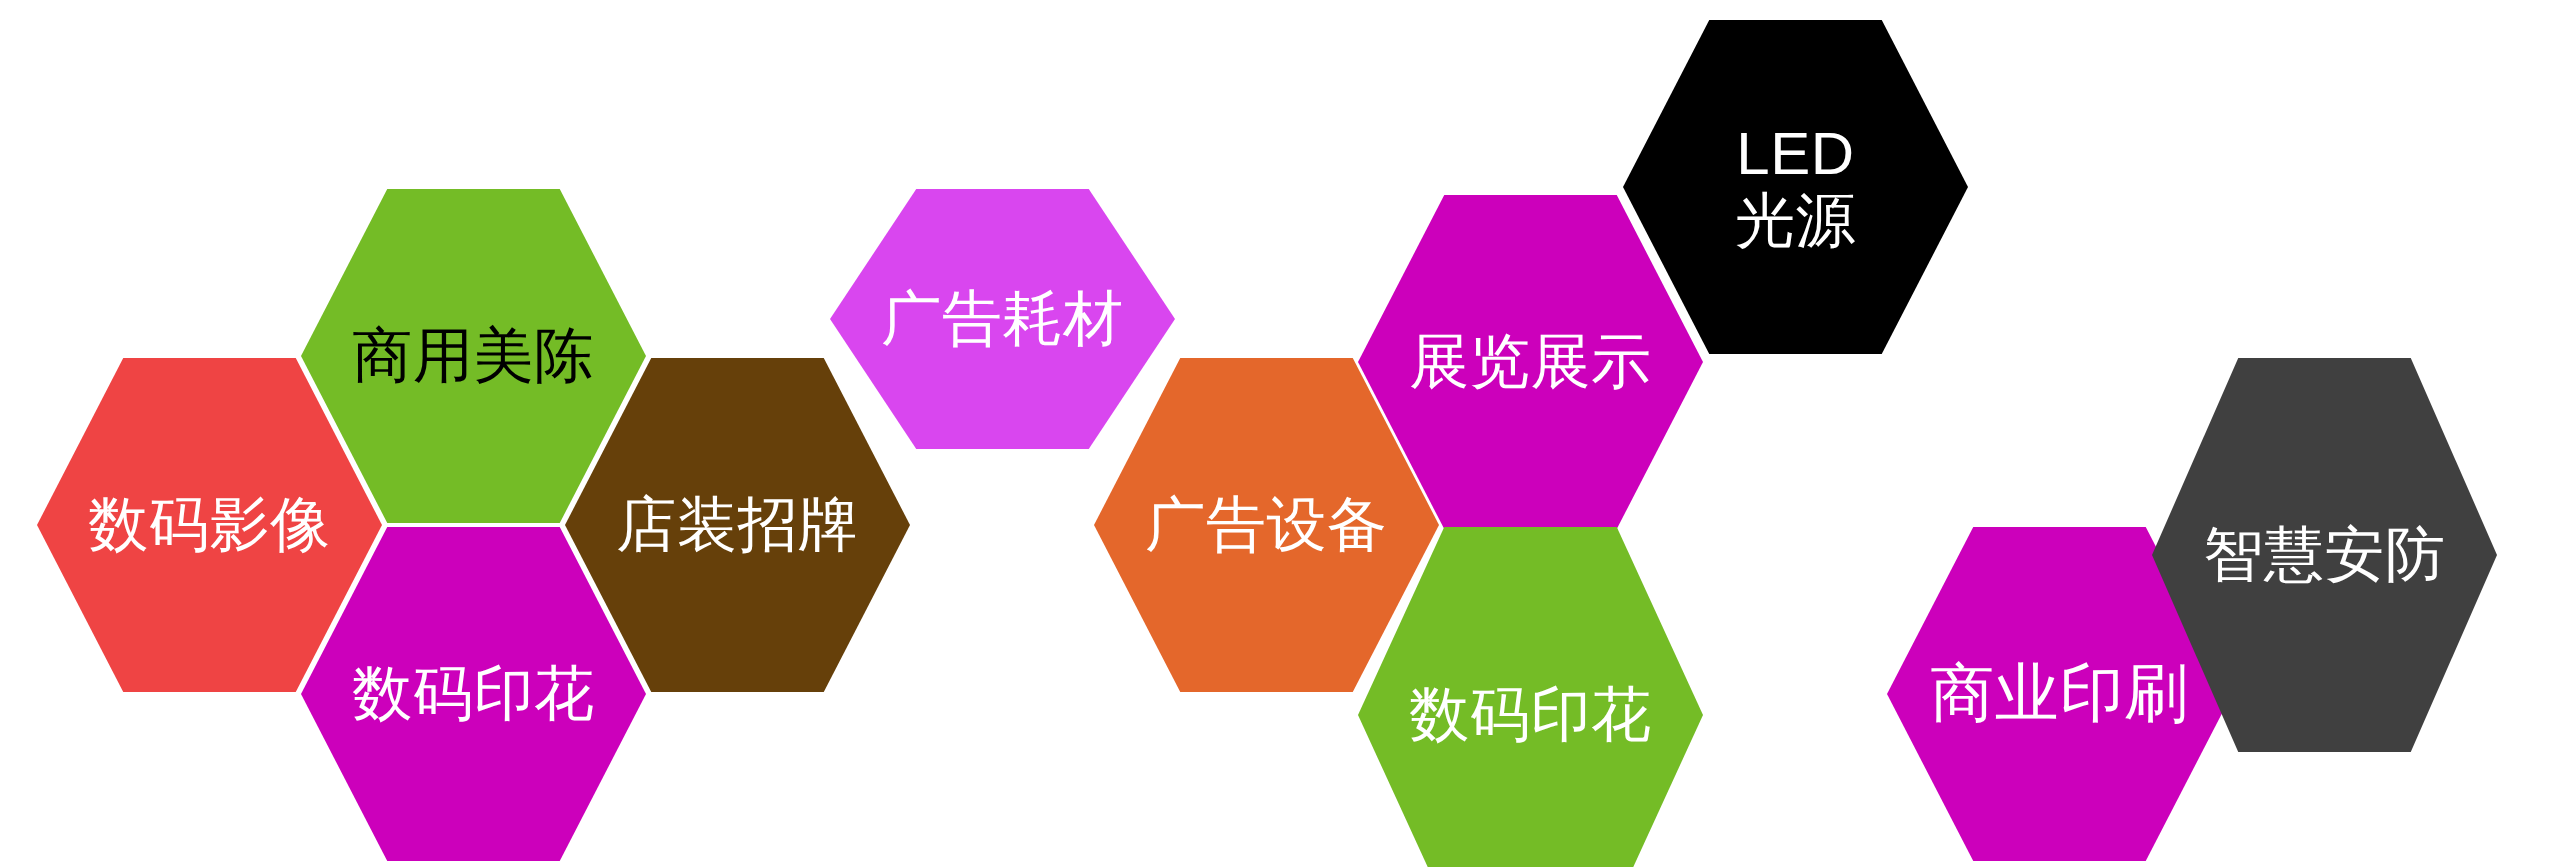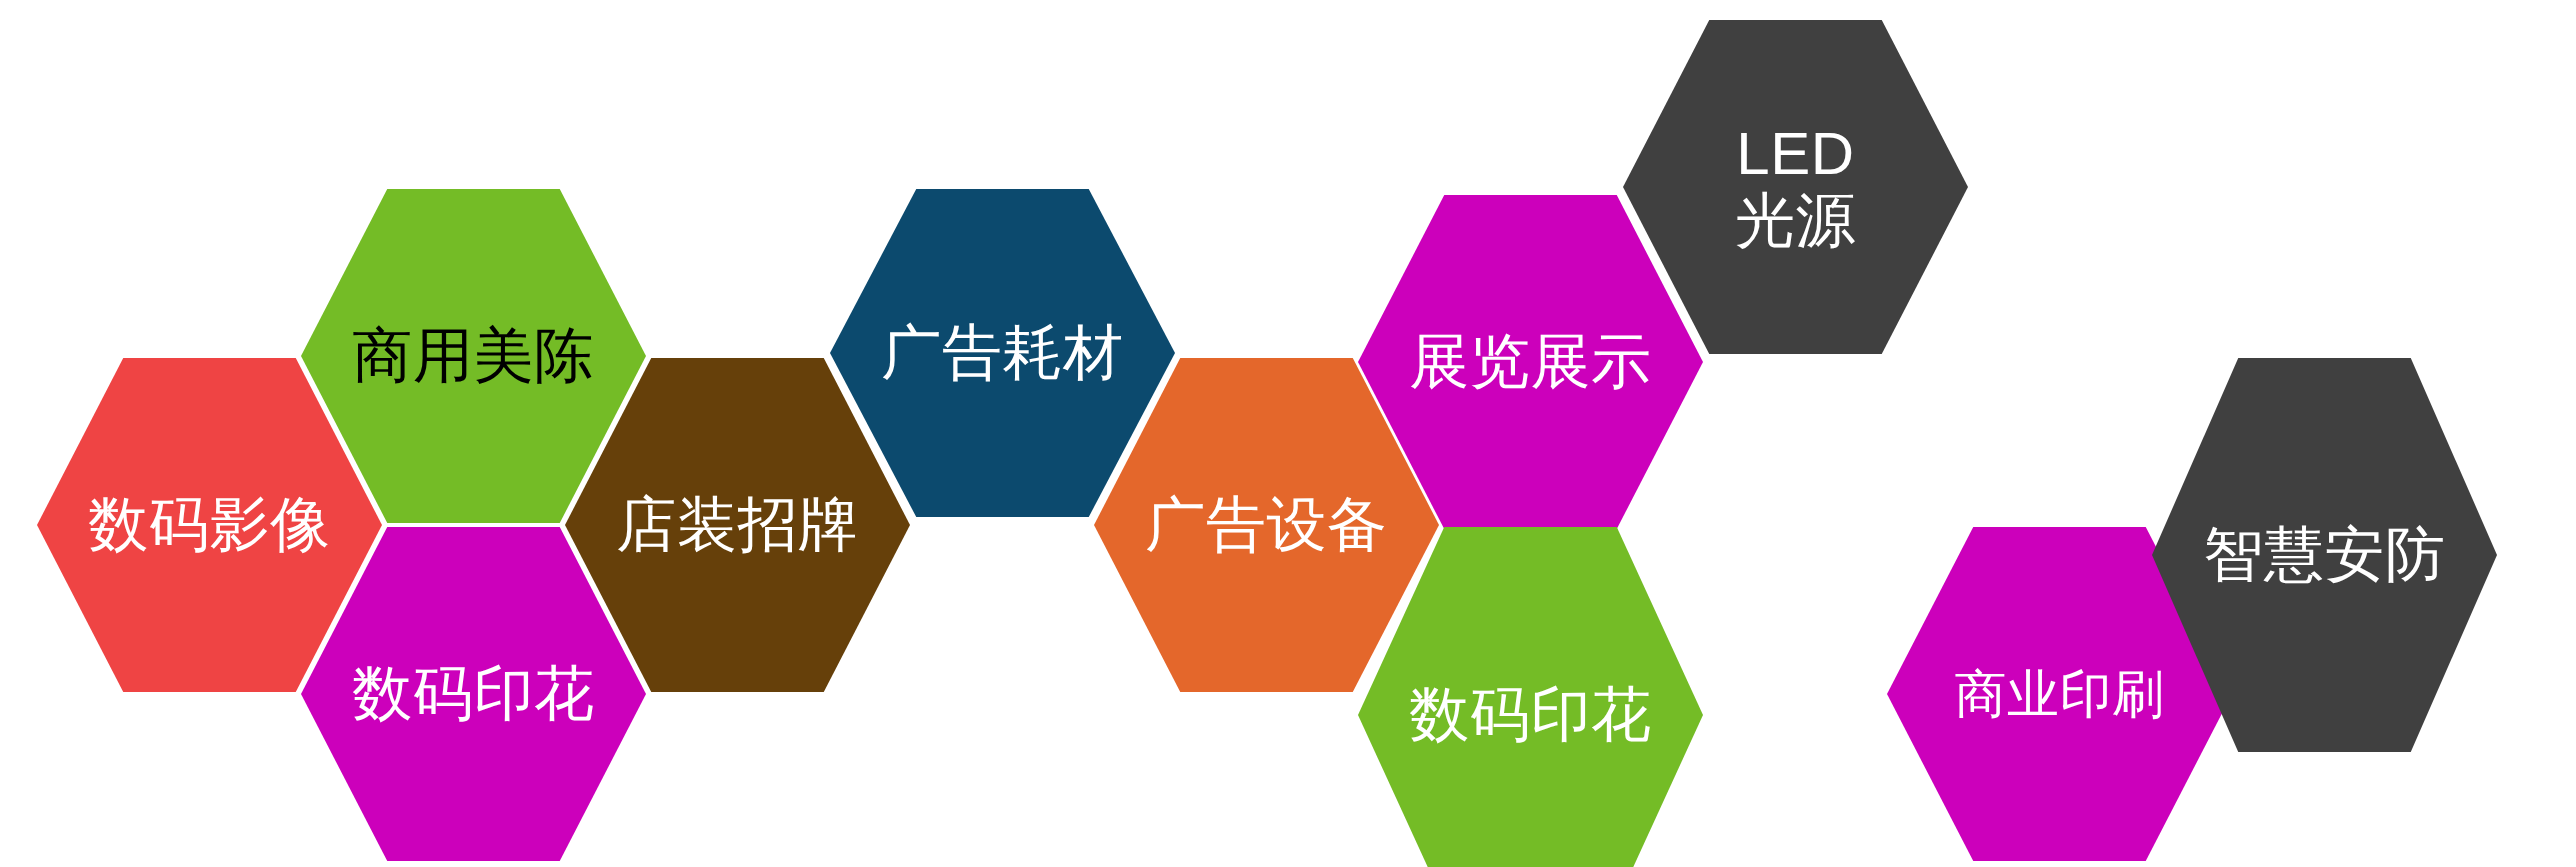--- a/index.html
+++ b/index.html
@@ -48,36 +48,36 @@
     </div>
     <div class="hex" style="width: 345px; height: 334px; left: 301px; top: 189px; background: rgb(116, 188, 38);">
       <span class="hex-label" style="font-size: 60px; color: #000000;">商用美陈</span>
     </div>
     <div class="hex" style="width: 345px; height: 334px; left: 301px; top: 527px; background: rgb(204, 0, 187);">
       <span class="hex-label" style="font-size: 60px; color: rgb(255, 255, 255);">数码印花</span>
     </div>
     <div class="hex" style="width: 345px; height: 334px; left: 565px; top: 358px; background: rgb(102, 64, 10);">
       <span class="hex-label" style="font-size: 60px; color: rgb(255, 255, 255);">店装招牌</span>
     </div>
-    <div class="hex" style="width: 345px; height: 328px; left: 830px; top: 189px; background: #0c4a6e;">
+    <div class="hex" style="width: 345px; height: 260px; left: 830px; top: 189px; background: #d946ef;">
       <span class="hex-label" style="font-size: 60px; color: rgb(255, 255, 255);">广告耗材</span>
     </div>
     <div class="hex" style="width: 345px; height: 334px; left: 1094px; top: 358px; background: rgb(228, 103, 43);">
       <span class="hex-label" style="font-size: 60px; color: rgb(255, 255, 255);">广告设备</span>
     </div>
     <div class="hex" style="width: 345px; height: 334px; left: 1358px; top: 195px; background: rgb(204, 0, 187);">
       <span class="hex-label" style="font-size: 60px; color: rgb(255, 255, 255);">展览展示</span>
     </div>
     <div class="hex" style="width: 345px; height: 376px; left: 1358px; top: 527px; background: rgb(116, 188, 38);">
       <span class="hex-label" style="font-size: 60px; color: rgb(255, 255, 255);">数码印花</span>
     </div>
-    <div class="hex" style="width: 345px; height: 334px; left: 1623px; top: 20px; background: #404040; text-align: center;">
+    <div class="hex" style="width: 345px; height: 334px; left: 1623px; top: 20px; background: #000000; text-align: center;">
       <span class="hex-label" style="font-size: 60px; color: rgb(255, 255, 255);">LED
 光源</span>
     </div>
     <div class="hex" style="width: 345px; height: 334px; left: 1887px; top: 527px; background: rgb(204, 0, 187);">
-      <span class="hex-label" style="font-size: 52px; color: rgb(255, 255, 255);">商业印刷</span>
+      <span class="hex-label" style="font-size: 64px; color: rgb(255, 255, 255);">商业印刷</span>
     </div>
     <div class="hex" style="width: 345px; height: 394px; left: 2152px; top: 358px; background: #404040;">
       <span class="hex-label" style="font-size: 60px; color: rgb(255, 255, 255);">智慧安防</span>
     </div>
   </div>
 
 
 </body></html>

